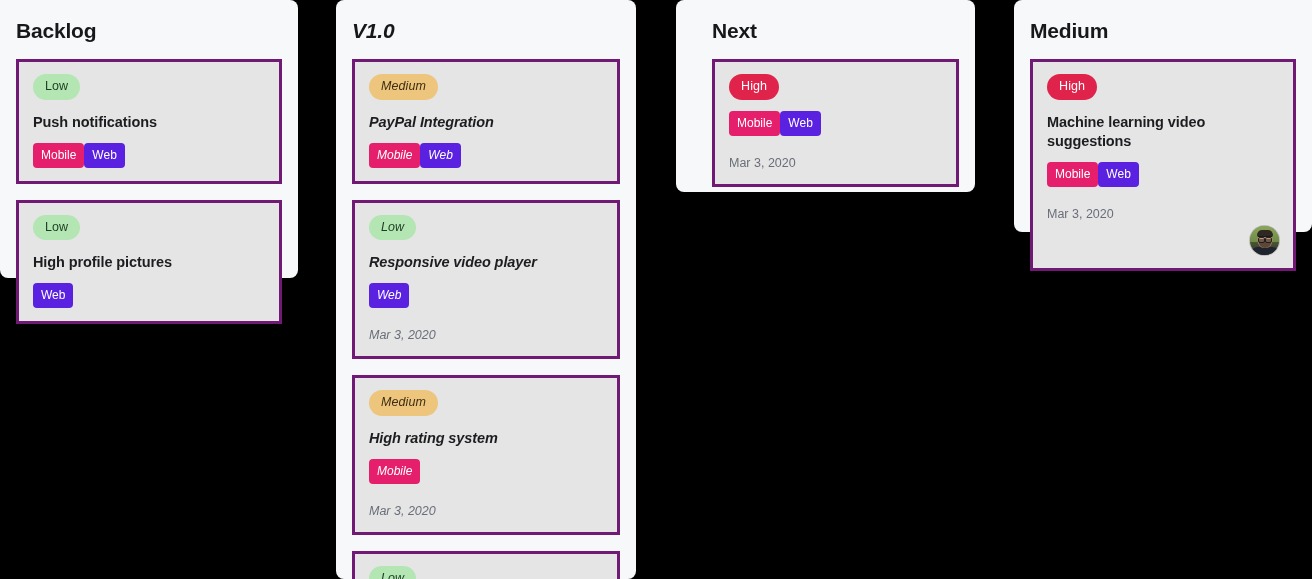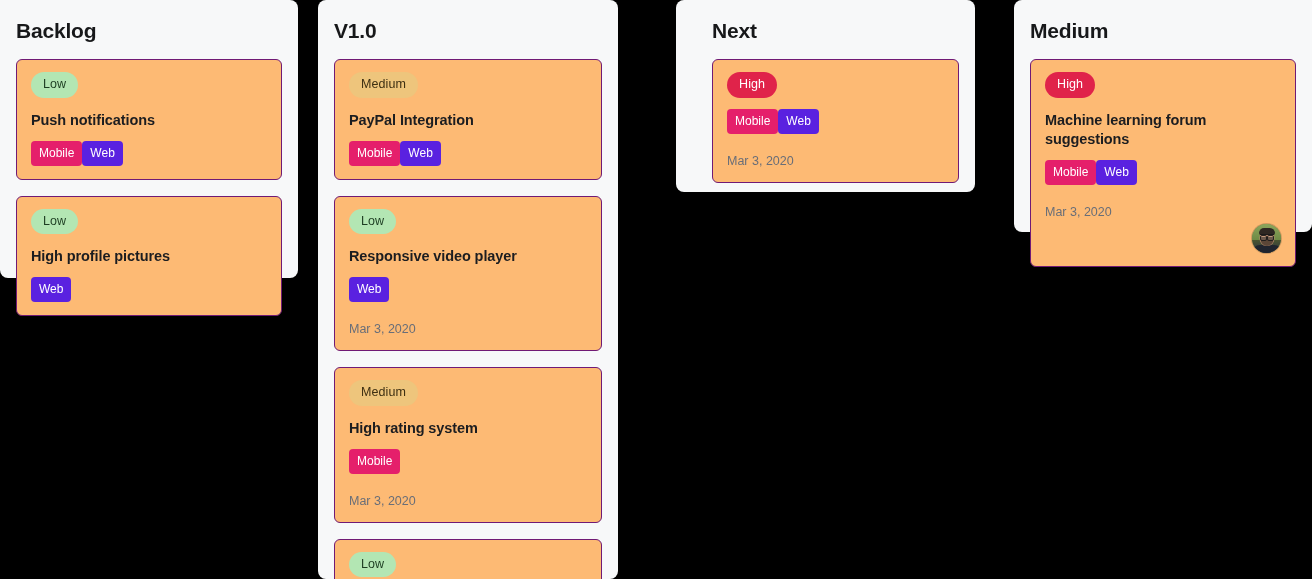--- a/index.html
+++ b/index.html
@@ -26,42 +26,42 @@
     position: absolute;
     top: 0;
     background: #f7f8f9;
     border-radius: 8px;
     box-sizing: border-box;
     padding: 0 16px;
     box-shadow: 0 0 0 1px rgba(0,0,0,0.02);
   }
 
   .col-backlog { left: 0px;    width: 298px; height: 278px; border-top-left-radius:0; }
-  .col-v10     { left: 318px;  width: 300px; height: 579px; }
+  .col-v10     { left: 336px;  width: 300px; height: 579px; font-style: italic; }
   .col-next    { left: 676px;  width: 299px; height: 192px; padding-left: 36px; }
   .col-future  { left: 1014px; width: 298px; height: 232px; border-top-right-radius:0; }
 
   .column-title {
     font-size: 21px;
     font-weight: 700;
     color: #17181a;
     letter-spacing: -0.2px;
     margin: 0;
     padding: 17px 0 0 0;
     line-height: 28px;
   }
 
   .cards {
     margin-top: 14px;
   }
 
   .card {
-    background: #fdba74;
-    border: 1px solid #701a75;
-    border-radius: 6px;
+    background: #e5e5e5;
+    border: 3px solid #701a75;
+    border-radius: 0;
     box-sizing: border-box;
     padding: 12px 14px 13px 14px;
     margin-bottom: 16px;
   }
 
   .priority {
     display: inline-block;
     border-radius: 999px;
     font-size: 12.5px;
     line-height: 1;
@@ -262,21 +262,21 @@
 
     </div>
   </div>
 
   <div class="column col-future">
     <h2 class="column-title">Medium</h2>
     <div class="cards">
 
       <div class="card">
         <span class="priority high">High</span>
-        <p class="card-title">Machine learning forum suggestions</p>
+        <p class="card-title">Machine learning video suggestions</p>
         <div class="tags">
           <span class="tag mobile">Mobile</span>
           <span class="tag web">Web</span>
         </div>
         <div class="card-date">Mar 3, 2020</div>
         <div class="card-footer">
           <div class="avatar">
             <div class="bg-top"></div>
             <div class="bg-bot"></div>
             <div class="shoulders"></div>

